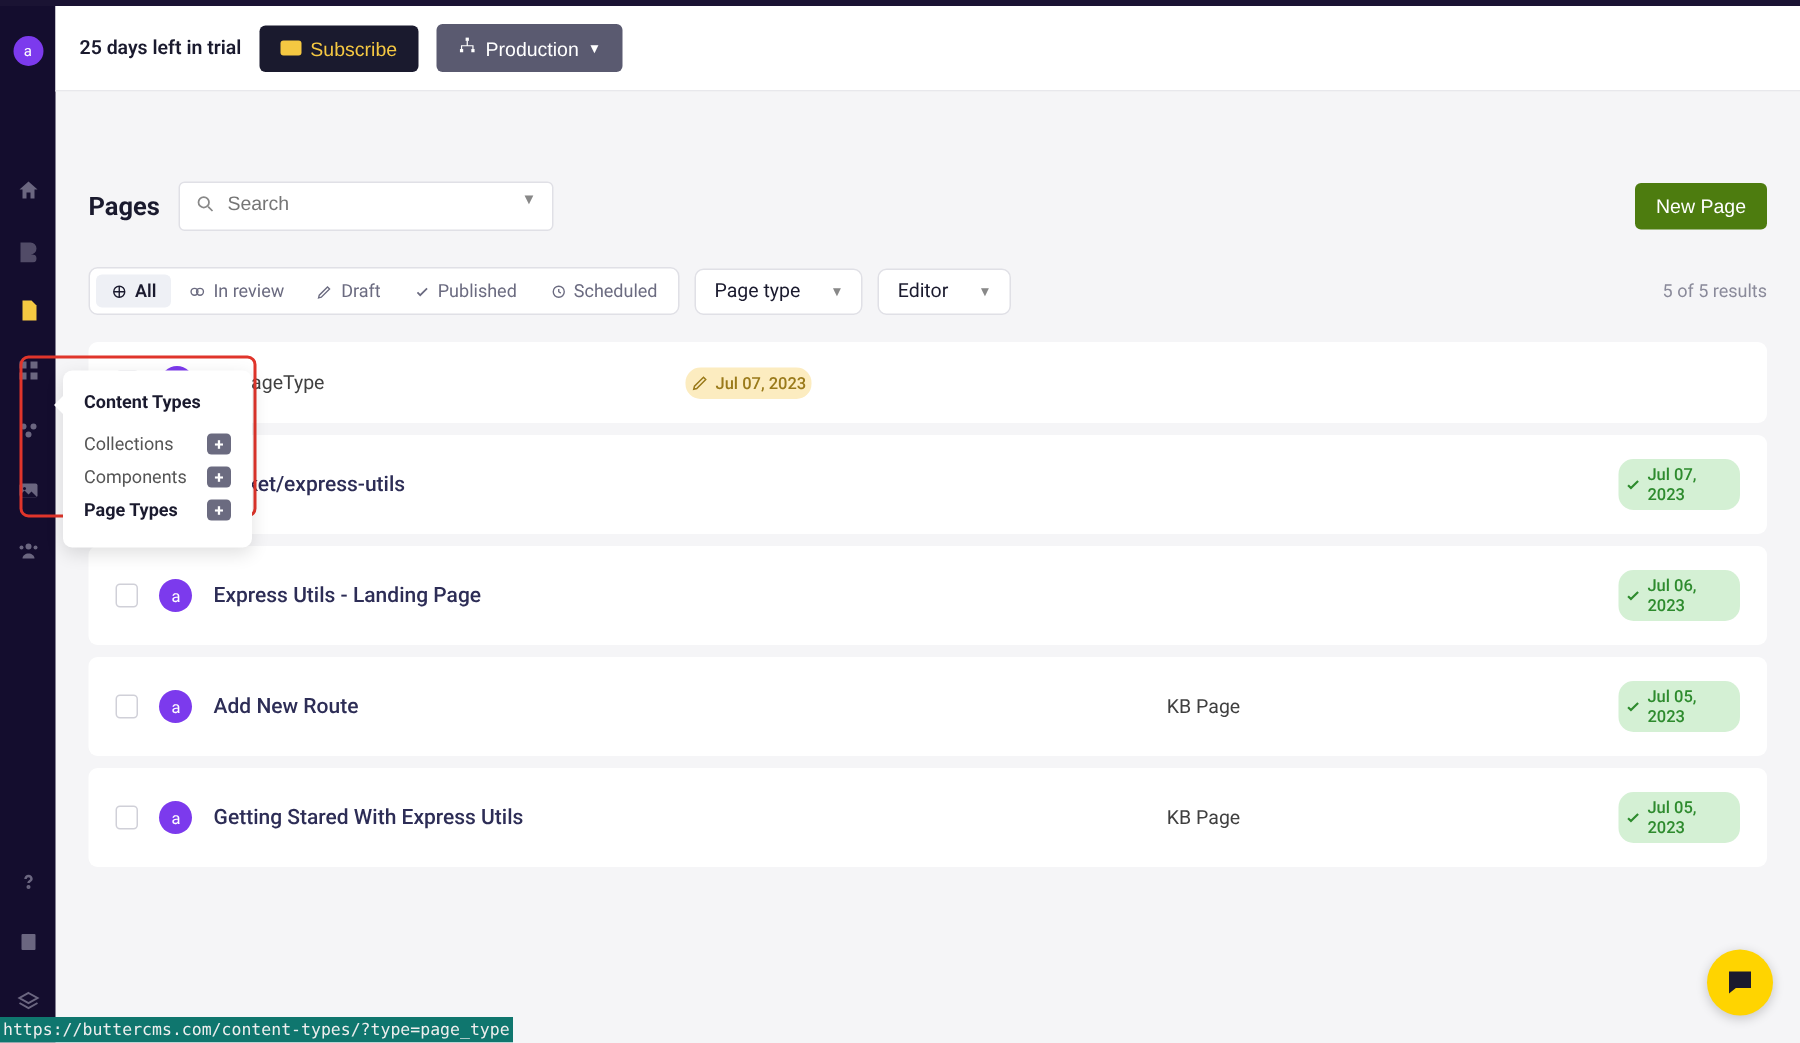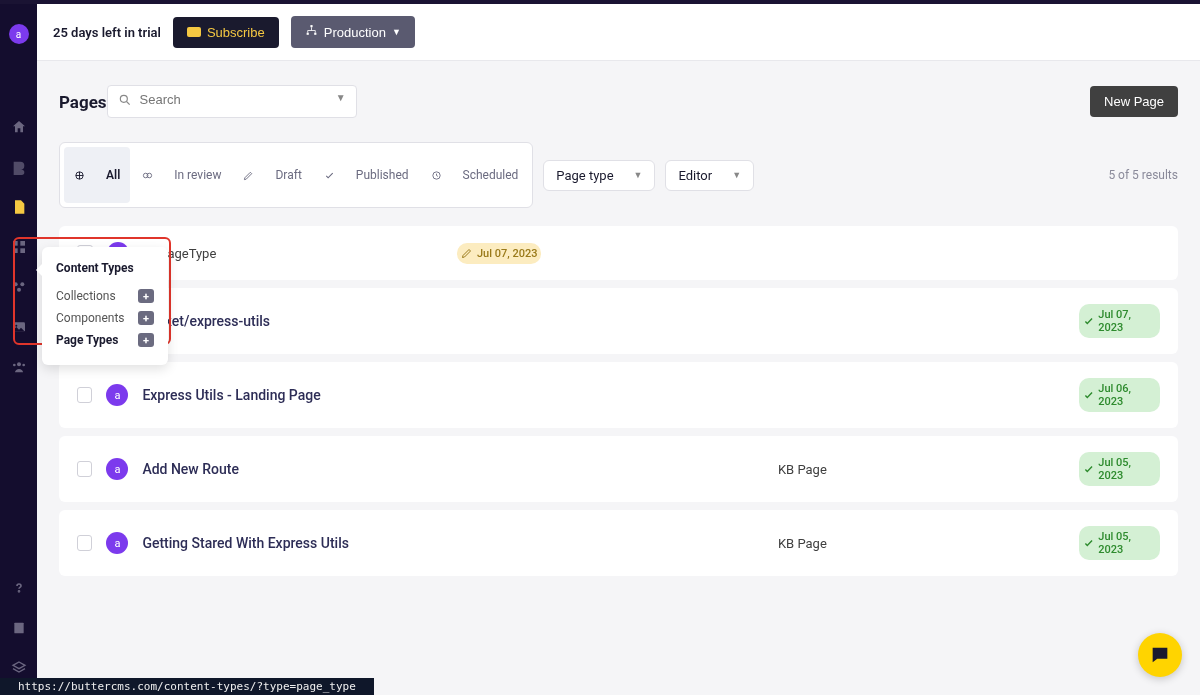--- a/index.html
+++ b/index.html
@@ -10,51 +10,51 @@
   .side-icon { width:18px; height:18px; display:flex; align-items:center; justify-content:center; color:#6b6680; position:relative; }
   .side-icon.active { color:#f5c842; }
   .side-icon svg { width:16px; height:16px; }
   .sidebar-spacer { flex:1; }
   .topbar { position:absolute; top:4px; left:37px; right:0; height:57px; background:#fff; display:flex; align-items:center; padding:0 16px; gap:12px; border-bottom:1px solid #e8e8ec; }
   .trial-text { font-size:13px; font-weight:600; color:#1a1a2e; }
   .btn { display:inline-flex; align-items:center; gap:6px; padding:8px 14px; border-radius:4px; font-size:13px; font-weight:500; cursor:pointer; border:none; }
   .btn-subscribe { background:#1a1a2e; color:#f5c842; }
   .btn-production { background:#5a5a70; color:#fff; }
   .main { position:absolute; top:61px; left:37px; right:0; bottom:0; padding:24px 22px; overflow:auto; }
-  .header-row { display:flex; align-items:center; margin-bottom:24px; }
+  .header-row { display:flex; align-items:center; gap:12px; margin-bottom:24px;margin-top:36px; }
   .page-title { font-size:17px; font-weight:700; color:#1a1a2e; }
   .search-box { display:flex; align-items:flex-start; background:#fff; border:1px solid #e0e0e6; border-radius:4px; padding:6px 10px; width:250px; gap:8px; }
   .search-box input { border:none; outline:none; font-size:13px; flex:1; color:#555; background:transparent; }
   .search-box .chev { color:#888; font-size:10px; }
   .spacer-flex { flex:1; }
-  .btn-newpage { background:#404040; color:#fff; padding:8px 14px; border-radius:4px; font-size:13px; font-weight:500; border:none; cursor:pointer;text-align:right; }
+  .btn-newpage { background:#4d7c0f; color:#fff; padding:8px 14px; border-radius:4px; font-size:13px; font-weight:500; border:none; cursor:pointer;text-align:right; }
   .filter-row { display:flex; align-items:center; gap:10px; margin-bottom:18px; }
   .seg-group { display:flex; background:#fff; border:1px solid #e0e0e6; border-radius:6px; overflow:hidden; padding:4px; gap:2px; }
-  .seg { display:flex; align-items:center; gap:21px; padding:21px 10px; font-size:12px; color:#6b6b80; cursor:pointer; border-radius:4px; }
+  .seg { display:flex; align-items:center; gap:5px; padding:4px 10px; font-size:12px; color:#6b6b80; cursor:pointer; border-radius:4px; }
   .seg.active { background:#eef0f5; color:#1a1a2e; font-weight:600; }
   .seg svg { width:11px; height:11px; }
   .pill-btn { display:flex; align-items:center; gap:20px; background:#fff; border:1px solid #e0e0e6; border-radius:6px; padding:7px 12px; font-size:13px; color:#1a1a2e; cursor:pointer; }
   .results-count { font-size:12px; color:#8a8a9a; }
   .list { display:flex; flex-direction:column; gap:8px; }
   .row { display:flex; align-items:center; background:#fff; border-radius:6px; padding:16px 18px; gap:14px; }
   .chk { width:16px; height:16px; border:1.5px solid #d0d0d8; border-radius:3px; background:#fff; }
   .row-avatar { width:22px; height:22px; border-radius:50%; background:#7c3aed; color:#fff; font-size:11px; display:flex; align-items:center; justify-content:center; flex-shrink:0; }
   .row-title { font-size:14px; color:#2d2d56; font-weight:500; flex:1 1 60%; }
   .row-type { font-size:13px; color:#404040; width:300px; }
   .row-date { display:flex; align-items:center; gap:4px; font-size:11px; padding:4px 4px; border-radius:10px; font-weight:500; }
   .date-published { background:#d4f0d4; color:#2e8b2e; }
   .date-draft { background:#fcecc0; color:#9a7a1a; }
   .popover { position:absolute; top:247px; left:42px; background:#fff; border-radius:6px; box-shadow:0 4px 12px rgba(0,0,0,0.12); padding:14px; width:126px; z-index:10; }
   .popover::before { content:''; position:absolute; left:-6px; top:17px; width:0; height:0; border-top:6px solid transparent; border-bottom:6px solid transparent; border-right:6px solid #fff; }
   .popover-title { font-size:12px; font-weight:700; color:#1a1a2e; margin-bottom:10px; }
   .popover-item { display:flex; align-items:center; justify-content:space-between; font-size:12px; color:#555; padding:4px 0; cursor:pointer; }
   .popover-item.bold { font-weight:700; color:#1a1a2e; }
   .plus-badge { background:#6b6b80; color:#fff; width:16px; height:14px; border-radius:3px; display:flex; align-items:center; justify-content:center; font-size:11px; font-weight:700; }
   .annot-box { position:absolute; top:237px; left:13px; width:158px; height:108px; border:2.5px solid #e0352b; border-radius:6px; z-index:9; pointer-events:none; }
-  .status-url { position:absolute; bottom:0; left:0; background:#0f172a; color:#eee; font-size:11px; padding:2px 18px; font-family:monospace; }
+  .status-url { position:absolute; bottom:0; left:0; background:#0f766e; color:#eee; font-size:11px; padding:2px 2px; font-family:monospace; }
   .chat-bubble { position:absolute; bottom:18px; right:18px; width:44px; height:44px; border-radius:50%; background:#ffd400; display:flex; align-items:center; justify-content:center; box-shadow:0 2px 8px rgba(0,0,0,0.2); cursor:pointer; }
   .chat-bubble svg { width:22px; height:22px; }
   .icon-small { width:12px; height:12px; display:inline-block; }
 </style>
 </head>
 <body>
 
 <div class="topstrip"></div>
 
 <div class="sidebar">

